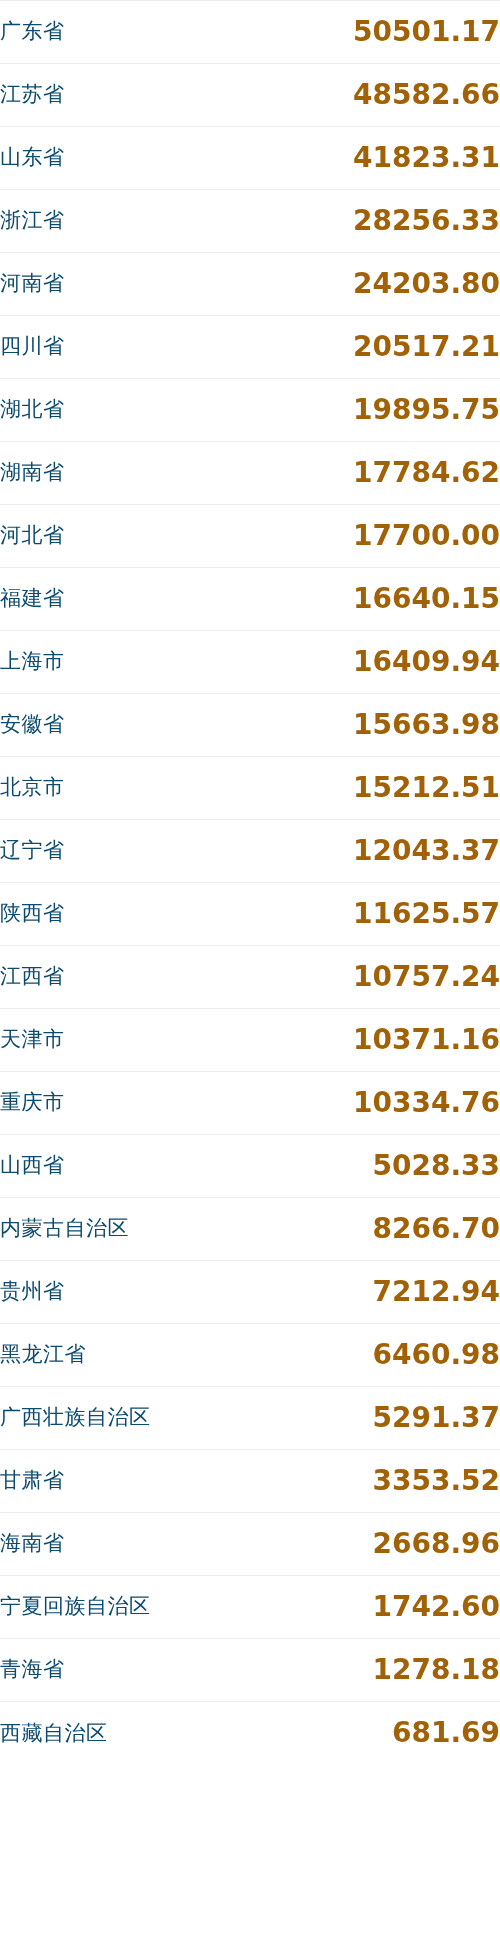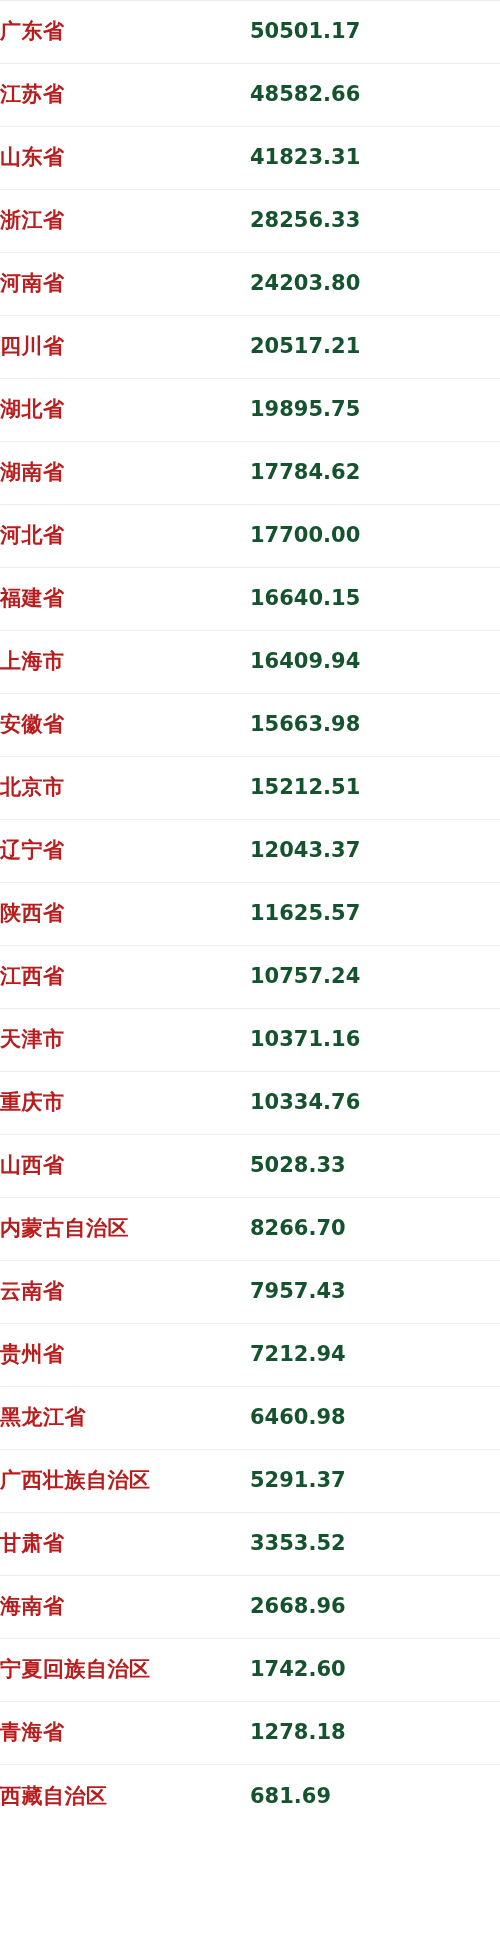--- a/index.html
+++ b/index.html
@@ -25,31 +25,31 @@
   .ranking-table td {
     border-top: 1px solid #eceded;
     padding: 0;
     vertical-align: middle;
     line-height: 1.1;
   }
   .region-cell {
     padding-left: 7px;
     text-align: left;
     font-size: 21px;
-    font-weight: 700;
-    color: #b91c1c;
+    font-weight: 400;
+    color: #0c4a6e;
     letter-spacing: 0.5px;
     white-space: nowrap;
   }
   .value-cell {
     padding-right: 39px;
-    text-align: left;
-    font-size: 21px;
+    text-align: right;
+    font-size: 28px;
     font-weight: 700;
-    color: #14532d;
+    color: #a16207;
     white-space: nowrap;
     font-variant-numeric: tabular-nums;
   }
 </style>
 </head>
 <body>
 
 <table class="ranking-table">
   <tbody>
       <tr>
@@ -126,24 +126,20 @@
       </tr>
       <tr>
         <td class="region-cell">山西省</td>
         <td class="value-cell">5028.33</td>
       </tr>
       <tr>
         <td class="region-cell">内蒙古自治区</td>
         <td class="value-cell">8266.70</td>
       </tr>
       <tr>
-        <td class="region-cell">云南省</td>
-        <td class="value-cell">7957.43</td>
-      </tr>
-      <tr>
         <td class="region-cell">贵州省</td>
         <td class="value-cell">7212.94</td>
       </tr>
       <tr>
         <td class="region-cell">黑龙江省</td>
         <td class="value-cell">6460.98</td>
       </tr>
       <tr>
         <td class="region-cell">广西壮族自治区</td>
         <td class="value-cell">5291.37</td>

